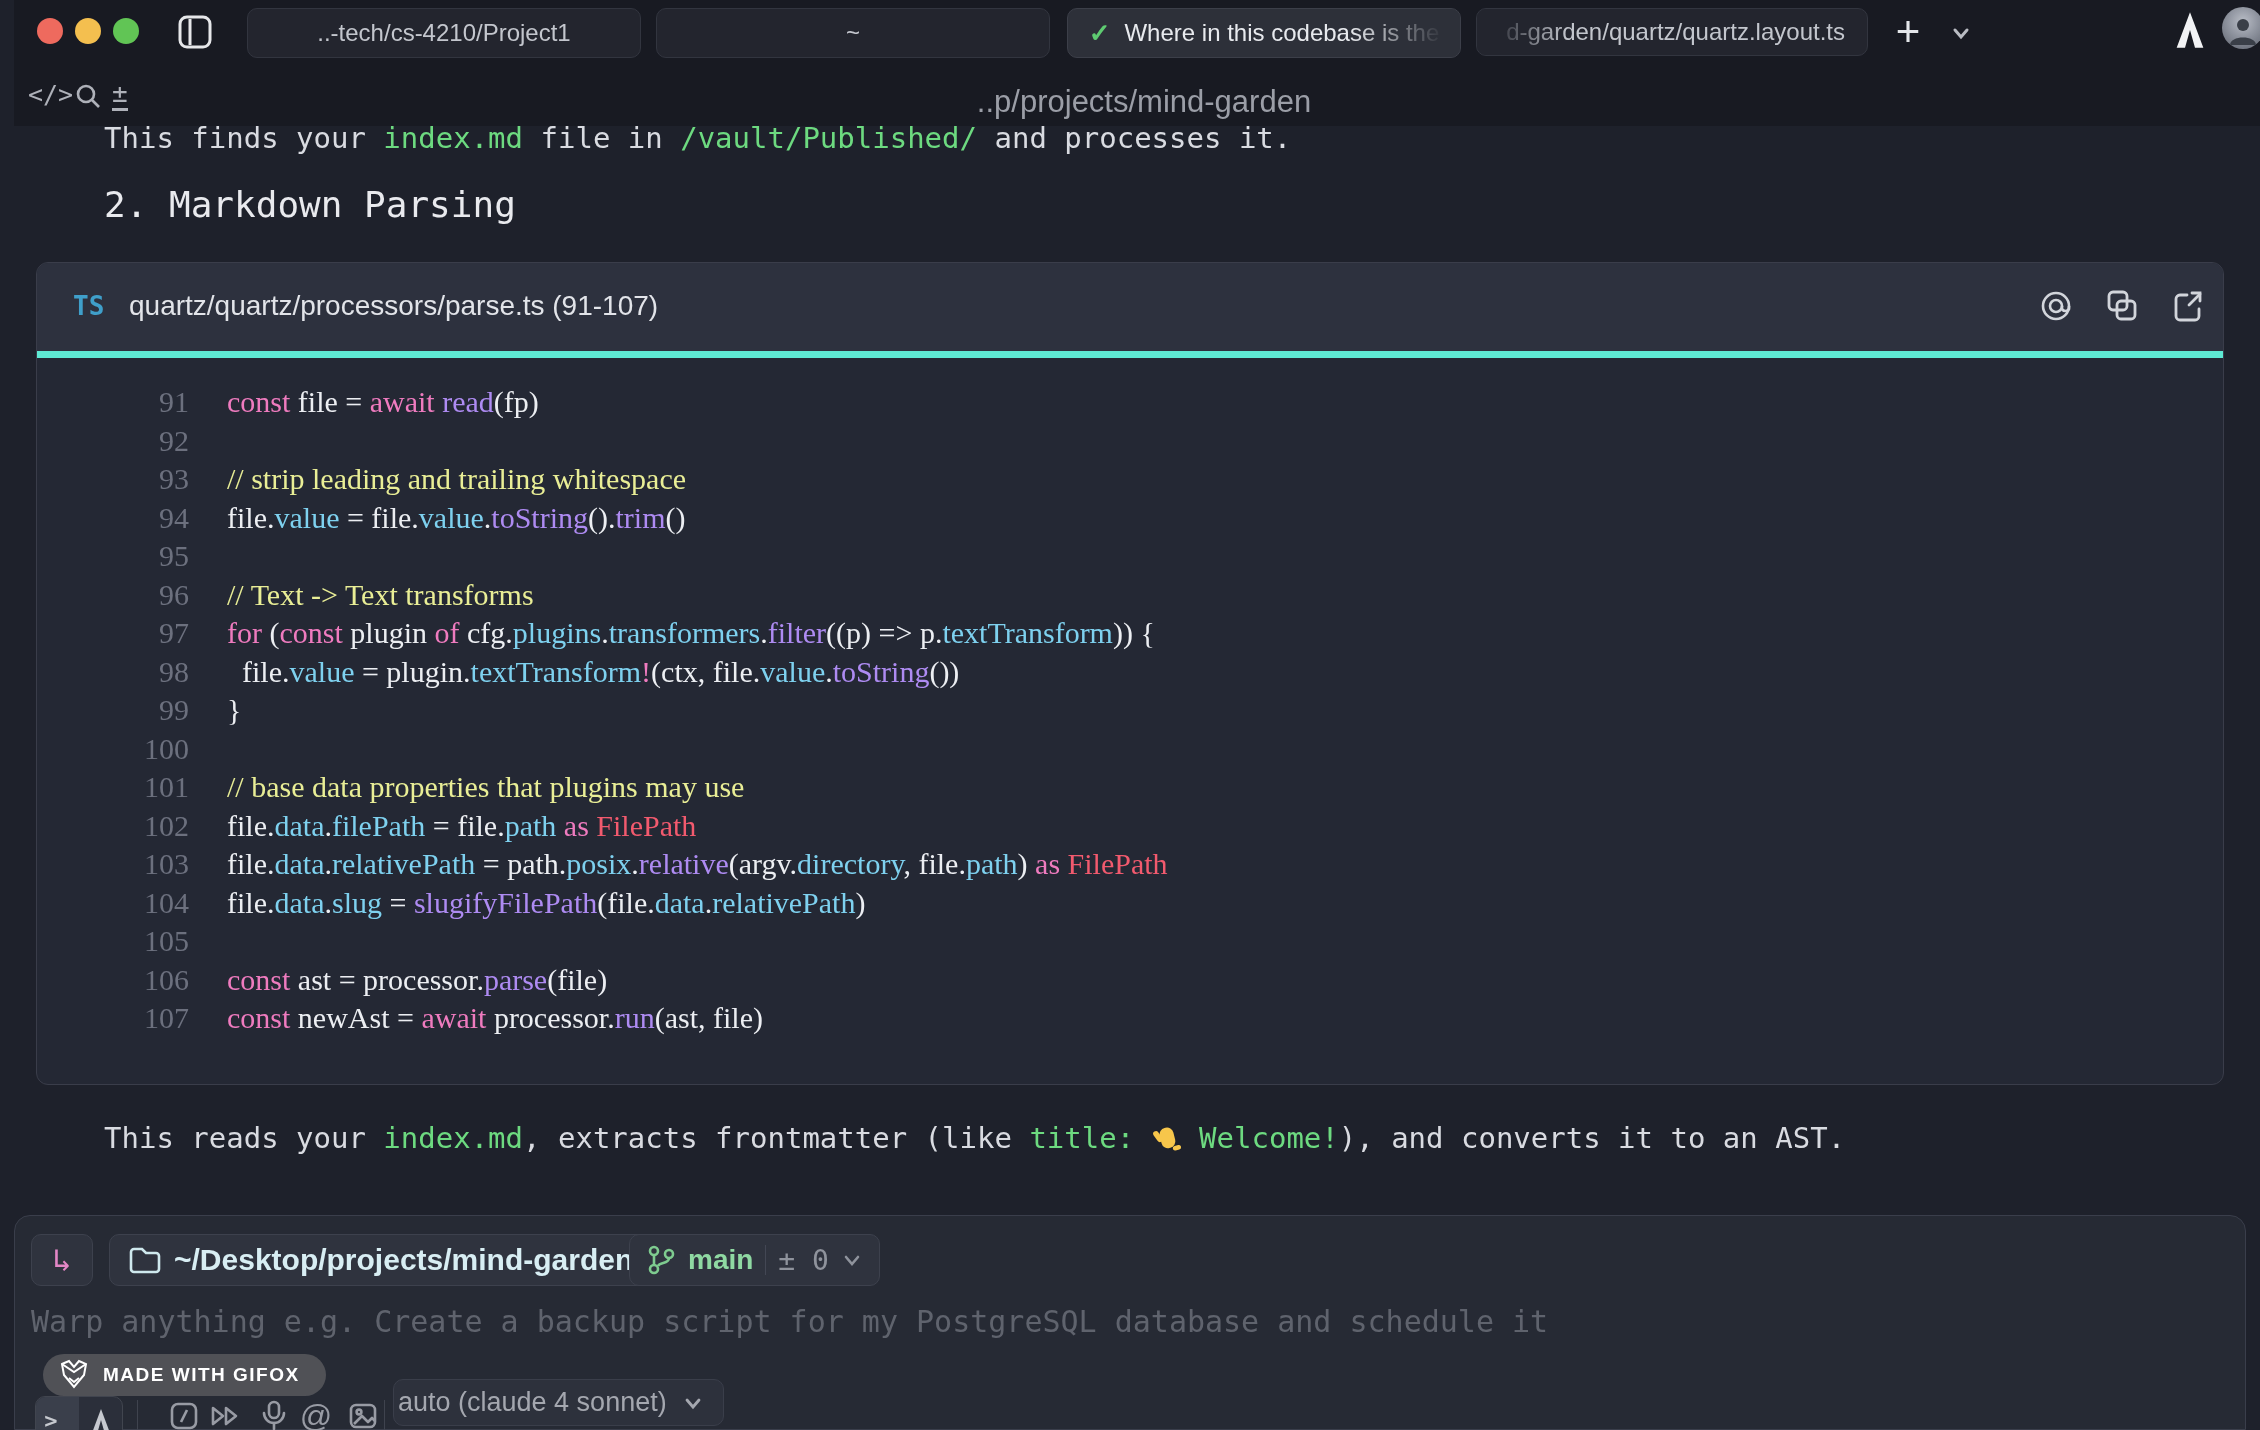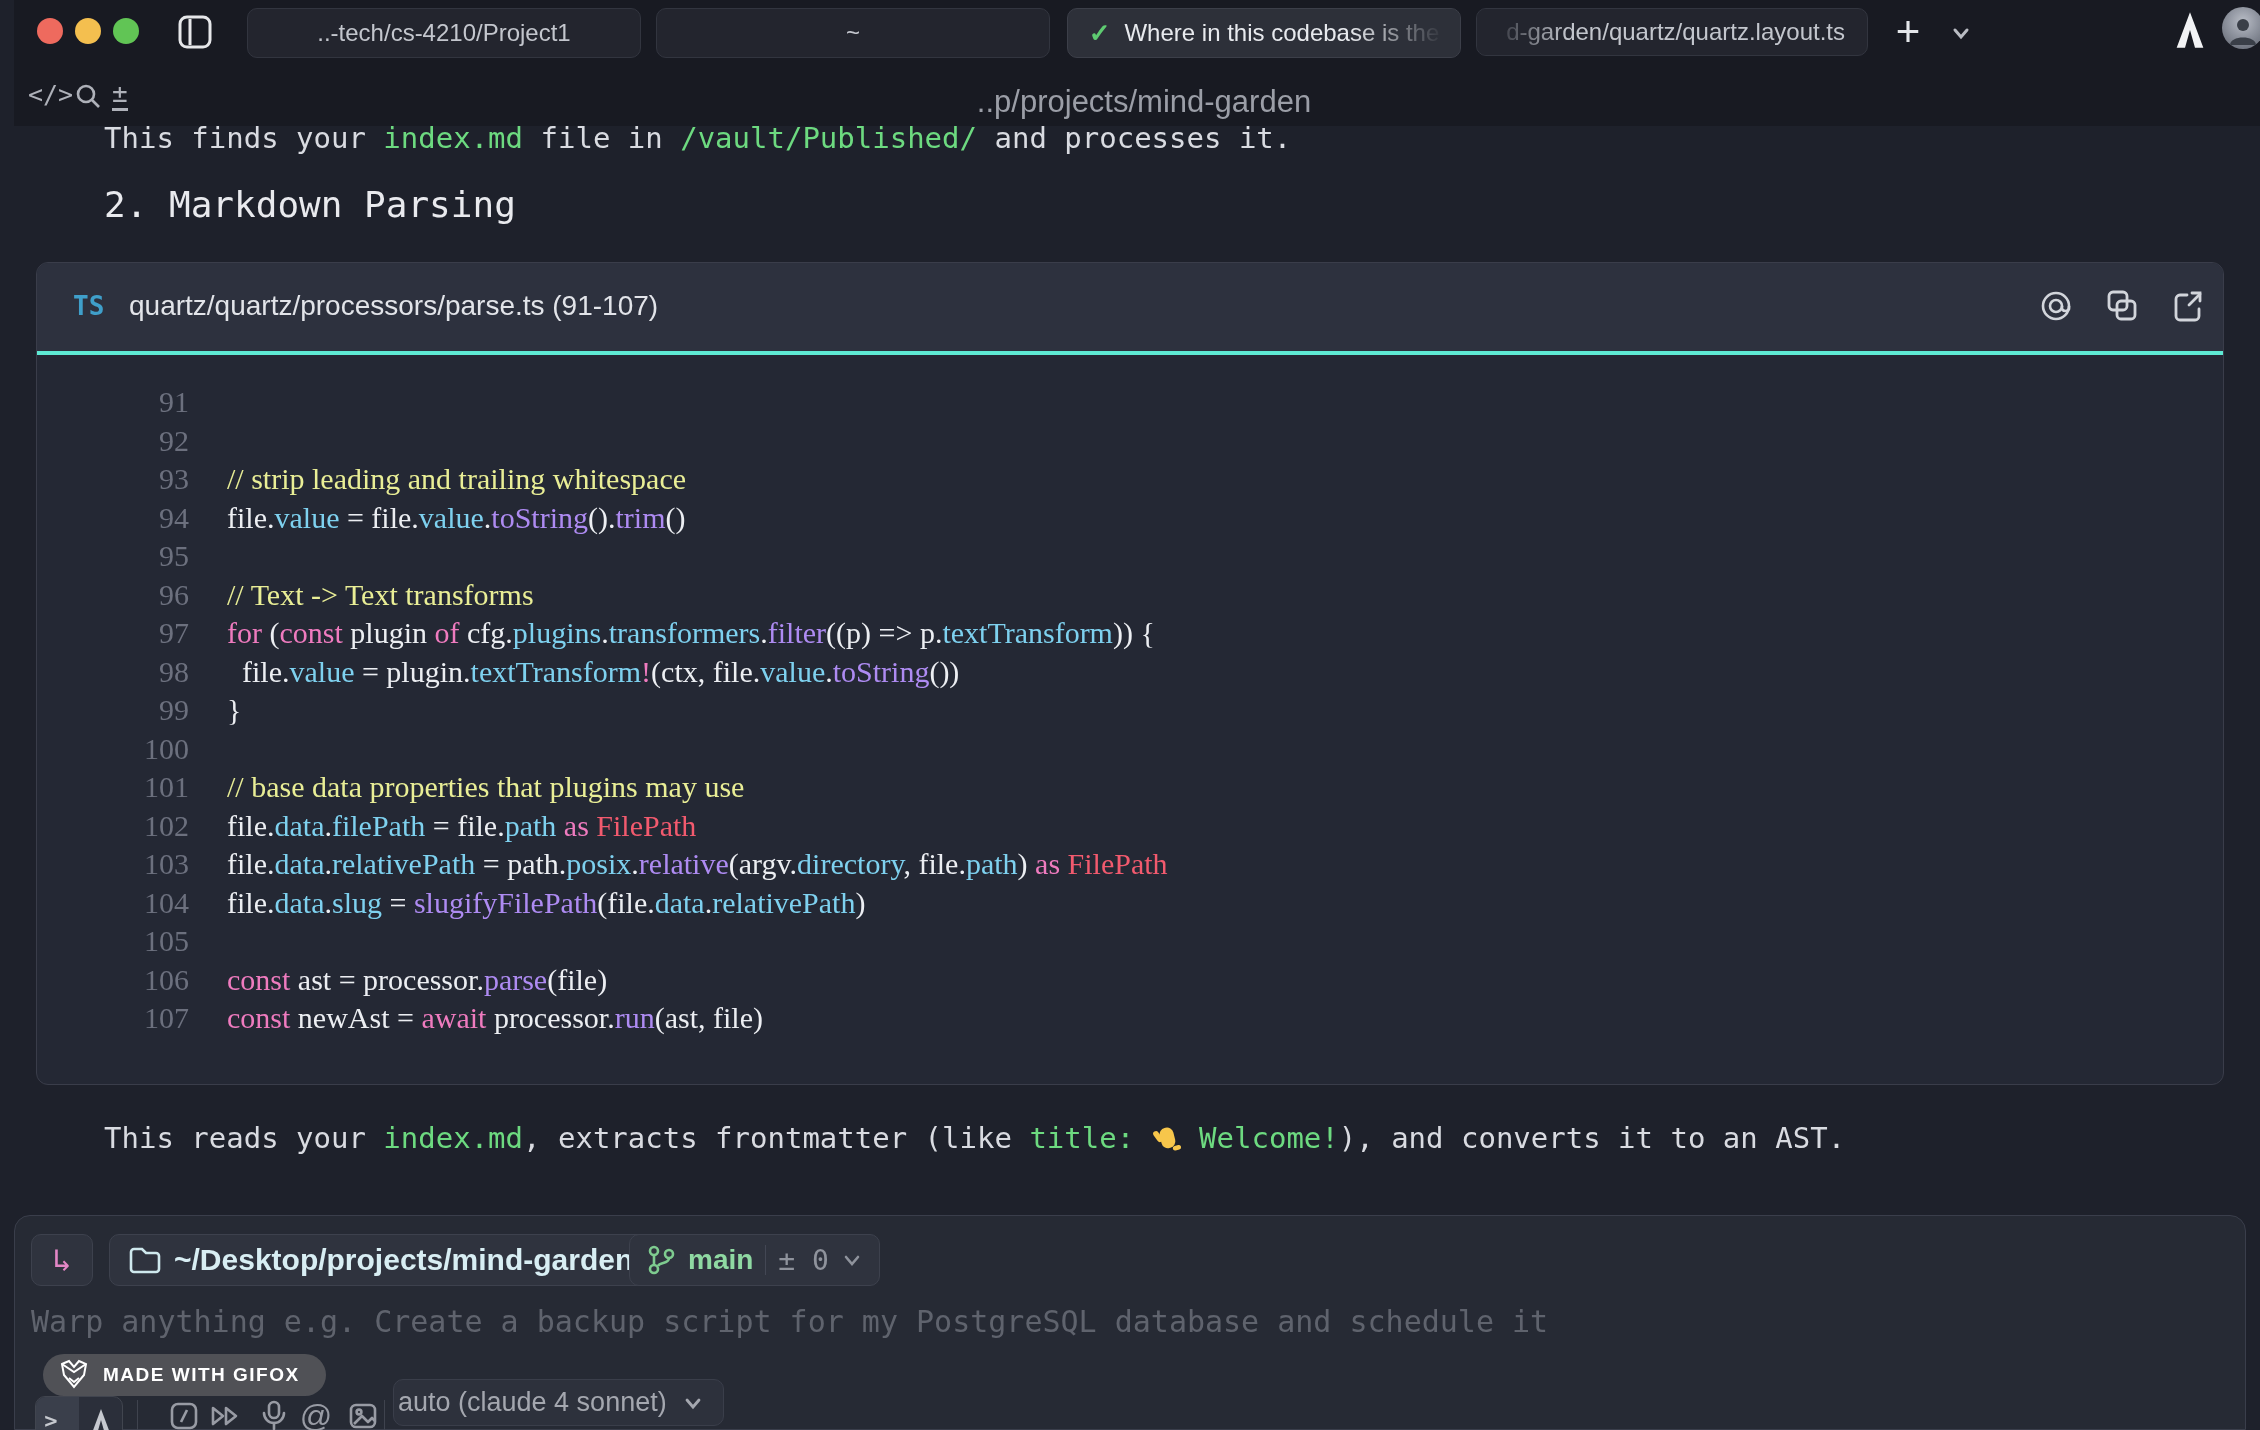--- a/index.html
+++ b/index.html
@@ -31,21 +31,21 @@
   .breadcrumb{position:absolute;left:0;top:84px;width:2260px;text-align:center;
        color:#9b9ea7;font-size:31px;}
   
   .mono{font-family:"DejaVu Sans Mono",monospace;}
   .prose{position:absolute;left:104px;color:#d9dbe1;font-size:29px;line-height:40px;white-space:nowrap;z-index:1;}
   .seg-g{color:#6dda80;}
   .heading{position:absolute;left:104px;top:184px;font-size:36px;color:#e9eaee;z-index:1;}
   .card{position:absolute;left:36px;top:262px;width:2188px;height:823px;background:#242834;
         border:1px solid #3a3d4a;border-radius:12px;z-index:1;box-sizing:border-box;}
   .card-header{position:absolute;left:0;top:0;right:0;height:88px;background:#2d313e;
-        border-bottom:4px solid #5eead4;border-radius:11px 11px 0 0;}
+        border-bottom:7px solid #5eead4;border-radius:11px 11px 0 0;}
   .ts-badge{position:absolute;left:36px;top:28px;color:#3f9fca;font-size:26px;font-weight:bold;
         font-family:"DejaVu Sans Mono",monospace;}
   .code-title{position:absolute;left:92px;top:27px;color:#e2e4e9;font-size:28px;}
   .hicon{position:absolute;top:24px;color:#d2d5db;}
   .code-lines{position:absolute;left:0;top:120px;right:0;}
   .code-line{display:flex;height:38.5px;line-height:38.5px;font-family:Liberation Serif, serif;
         font-size:30px;white-space:pre;align-items:center;}
   .line-num{width:152px;text-align:right;color:#6c707e;flex:none;}
   .line-code{margin-left:38px;}
   .tok-w{color:#eceef2;} .tok-k{color:#ef7bbf;} .tok-m{color:#ae8bf2;}
@@ -166,21 +166,21 @@
       </span>
       <span class="hicon" style="left:2132px;">
         <svg width="38" height="38" viewBox="0 0 38 38" fill="none" stroke="#d2d5db" stroke-width="2.8" stroke-linecap="round">
           <path d="M30 22 v7 a4 4 0 0 1 -4 4 H11 a4 4 0 0 1 -4 -4 V12 a4 4 0 0 1 4 -4 h7"></path>
           <line x1="20" y1="18" x2="31" y2="7"></line>
             <polyline points="23,6 31,6 31,14"></polyline>
         </svg>
       </span>
     </div>
     <div class="code-lines" id="code-lines">
-        <div class="code-line"><span class="line-num">91</span></div>
+        <div class="code-line"><span class="line-num">91</span><span class="line-code"><span class="tok-k">const</span><span class="tok-w"> file = </span><span class="tok-k">await</span><span class="tok-m"> read</span><span class="tok-w">(fp)</span></span></div>
         <div class="code-line"><span class="line-num">92</span><span class="line-code"></span></div>
         <div class="code-line"><span class="line-num">93</span><span class="line-code"><span class="tok-c">// strip leading and trailing whitespace</span></span></div>
         <div class="code-line"><span class="line-num">94</span><span class="line-code"><span class="tok-w">file.</span><span class="tok-p">value</span><span class="tok-w"> = file.</span><span class="tok-p">value</span><span class="tok-w">.</span><span class="tok-m">toString</span><span class="tok-w">().</span><span class="tok-m">trim</span><span class="tok-w">()</span></span></div>
         <div class="code-line"><span class="line-num">95</span><span class="line-code"></span></div>
         <div class="code-line"><span class="line-num">96</span><span class="line-code"><span class="tok-c">// Text -&gt; Text transforms</span></span></div>
         <div class="code-line"><span class="line-num">97</span><span class="line-code"><span class="tok-k">for</span><span class="tok-w"> (</span><span class="tok-k">const</span><span class="tok-w"> plugin </span><span class="tok-k">of</span><span class="tok-w"> cfg.</span><span class="tok-p">plugins</span><span class="tok-w">.</span><span class="tok-p">transformers</span><span class="tok-w">.</span><span class="tok-m">filter</span><span class="tok-w">((p) =&gt; p.</span><span class="tok-p">textTransform</span><span class="tok-w">)) {</span></span></div>
         <div class="code-line"><span class="line-num">98</span><span class="line-code"><span class="tok-w">  file.</span><span class="tok-p">value</span><span class="tok-w"> = plugin.</span><span class="tok-p">textTransform</span><span class="tok-k">!</span><span class="tok-w">(ctx, file.</span><span class="tok-p">value</span><span class="tok-w">.</span><span class="tok-m">toString</span><span class="tok-w">())</span></span></div>
         <div class="code-line"><span class="line-num">99</span><span class="line-code"><span class="tok-w">}</span></span></div>
         <div class="code-line"><span class="line-num">100</span><span class="line-code"></span></div>
         <div class="code-line"><span class="line-num">101</span><span class="line-code"><span class="tok-c">// base data properties that plugins may use</span></span></div>

